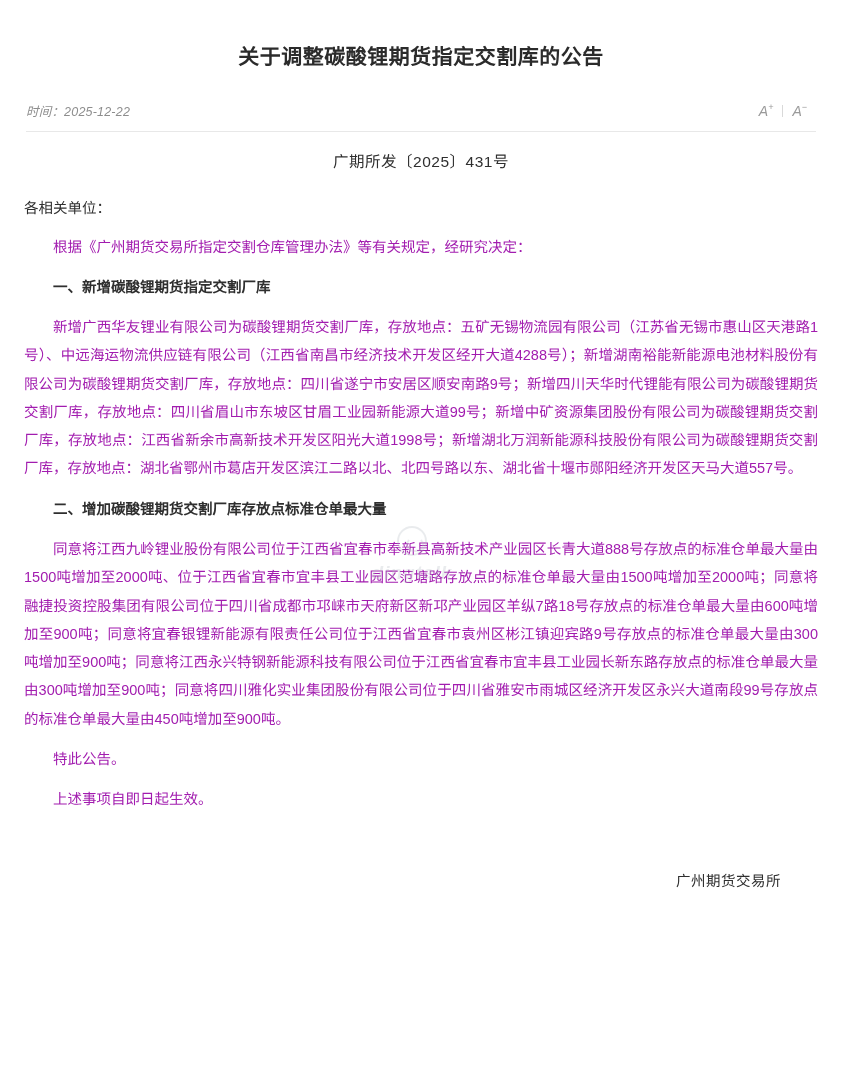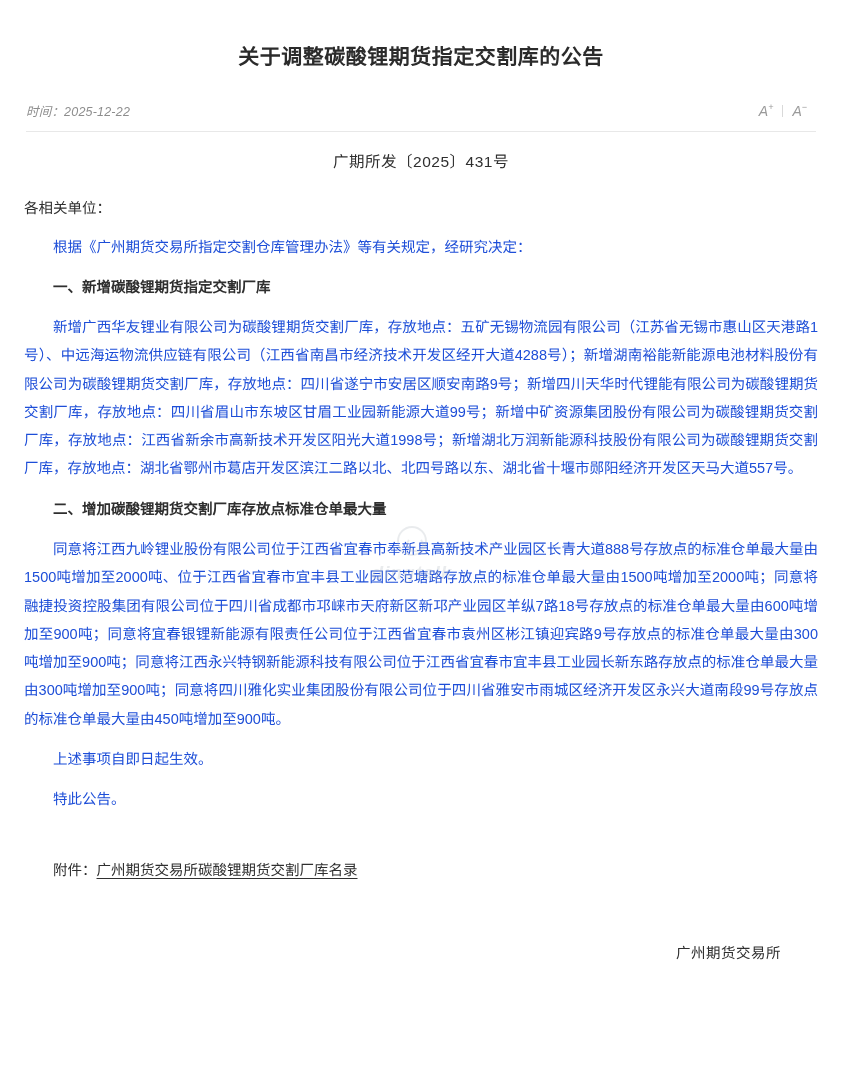--- a/index.html
+++ b/index.html
@@ -99,21 +99,21 @@
 
   .salutation {
     font-size: 14.5px;
     color: #2f2f2f;
     margin-top: 26px;
     line-height: 1.6;
   }
 
   p.para {
     font-size: 14.5px;
-    color: #1d4ed8;
+    color: #a21caf;
     line-height: 1.95;
     margin: 12px 0 0 0;
     text-indent: 2em;
     text-align: justify;
     text-justify: inter-ideograph;
   }
 
   p.section-head {
     font-size: 14.5px;
     color: #2f2f2f;
@@ -214,25 +214,24 @@
 
     <p class="para">根据《广州期货交易所指定交割仓库管理办法》等有关规定，经研究决定：</p>
 
     <p class="section-head">一、新增碳酸锂期货指定交割厂库</p>
     <p class="para">新增广西华友锂业有限公司为碳酸锂期货交割厂库，存放地点：五矿无锡物流园有限公司（江苏省无锡市惠山区天港路1号）、中远海运物流供应链有限公司（江西省南昌市经济技术开发区经开大道4288号）；新增湖南裕能新能源电池材料股份有限公司为碳酸锂期货交割厂库，存放地点：四川省遂宁市安居区顺安南路9号；新增四川天华时代锂能有限公司为碳酸锂期货交割厂库，存放地点：四川省眉山市东坡区甘眉工业园新能源大道99号；新增中矿资源集团股份有限公司为碳酸锂期货交割厂库，存放地点：江西省新余市高新技术开发区阳光大道1998号；新增湖北万润新能源科技股份有限公司为碳酸锂期货交割厂库，存放地点：湖北省鄂州市葛店开发区滨江二路以北、北四号路以东、湖北省十堰市郧阳经济开发区天马大道557号。</p>
 
     <p class="section-head">二、增加碳酸锂期货交割厂库存放点标准仓单最大量</p>
     <p class="para">同意将江西九岭锂业股份有限公司位于江西省宜春市奉新县高新技术产业园区长青大道888号存放点的标准仓单最大量由1500吨增加至2000吨、位于江西省宜春市宜丰县工业园区范塘路存放点的标准仓单最大量由1500吨增加至2000吨；同意将融捷投资控股集团有限公司位于四川省成都市邛崃市天府新区新邛产业园区羊纵7路18号存放点的标准仓单最大量由600吨增加至900吨；同意将宜春银锂新能源有限责任公司位于江西省宜春市袁州区彬江镇迎宾路9号存放点的标准仓单最大量由300吨增加至900吨；同意将江西永兴特钢新能源科技有限公司位于江西省宜春市宜丰县工业园长新东路存放点的标准仓单最大量由300吨增加至900吨；同意将四川雅化实业集团股份有限公司位于四川省雅安市雨城区经济开发区永兴大道南段99号存放点的标准仓单最大量由450吨增加至900吨。</p>
 
 
+    <p class="para">特此公告。</p>
+
     <p class="para">上述事项自即日起生效。</p>
 
-    <p class="para">特此公告。</p>
-
-    <div class="attach-row"><span>附件：</span><span class="attach-link">广州期货交易所碳酸锂期货交割厂库名录</span></div>
 
     <div class="signature">广州期货交易所</div>
 
   </div>
 
   <div class="watermark">
     <div class="wm-logo"></div>
     <div class="wm-text">dingtalk</div>
   </div>
 

